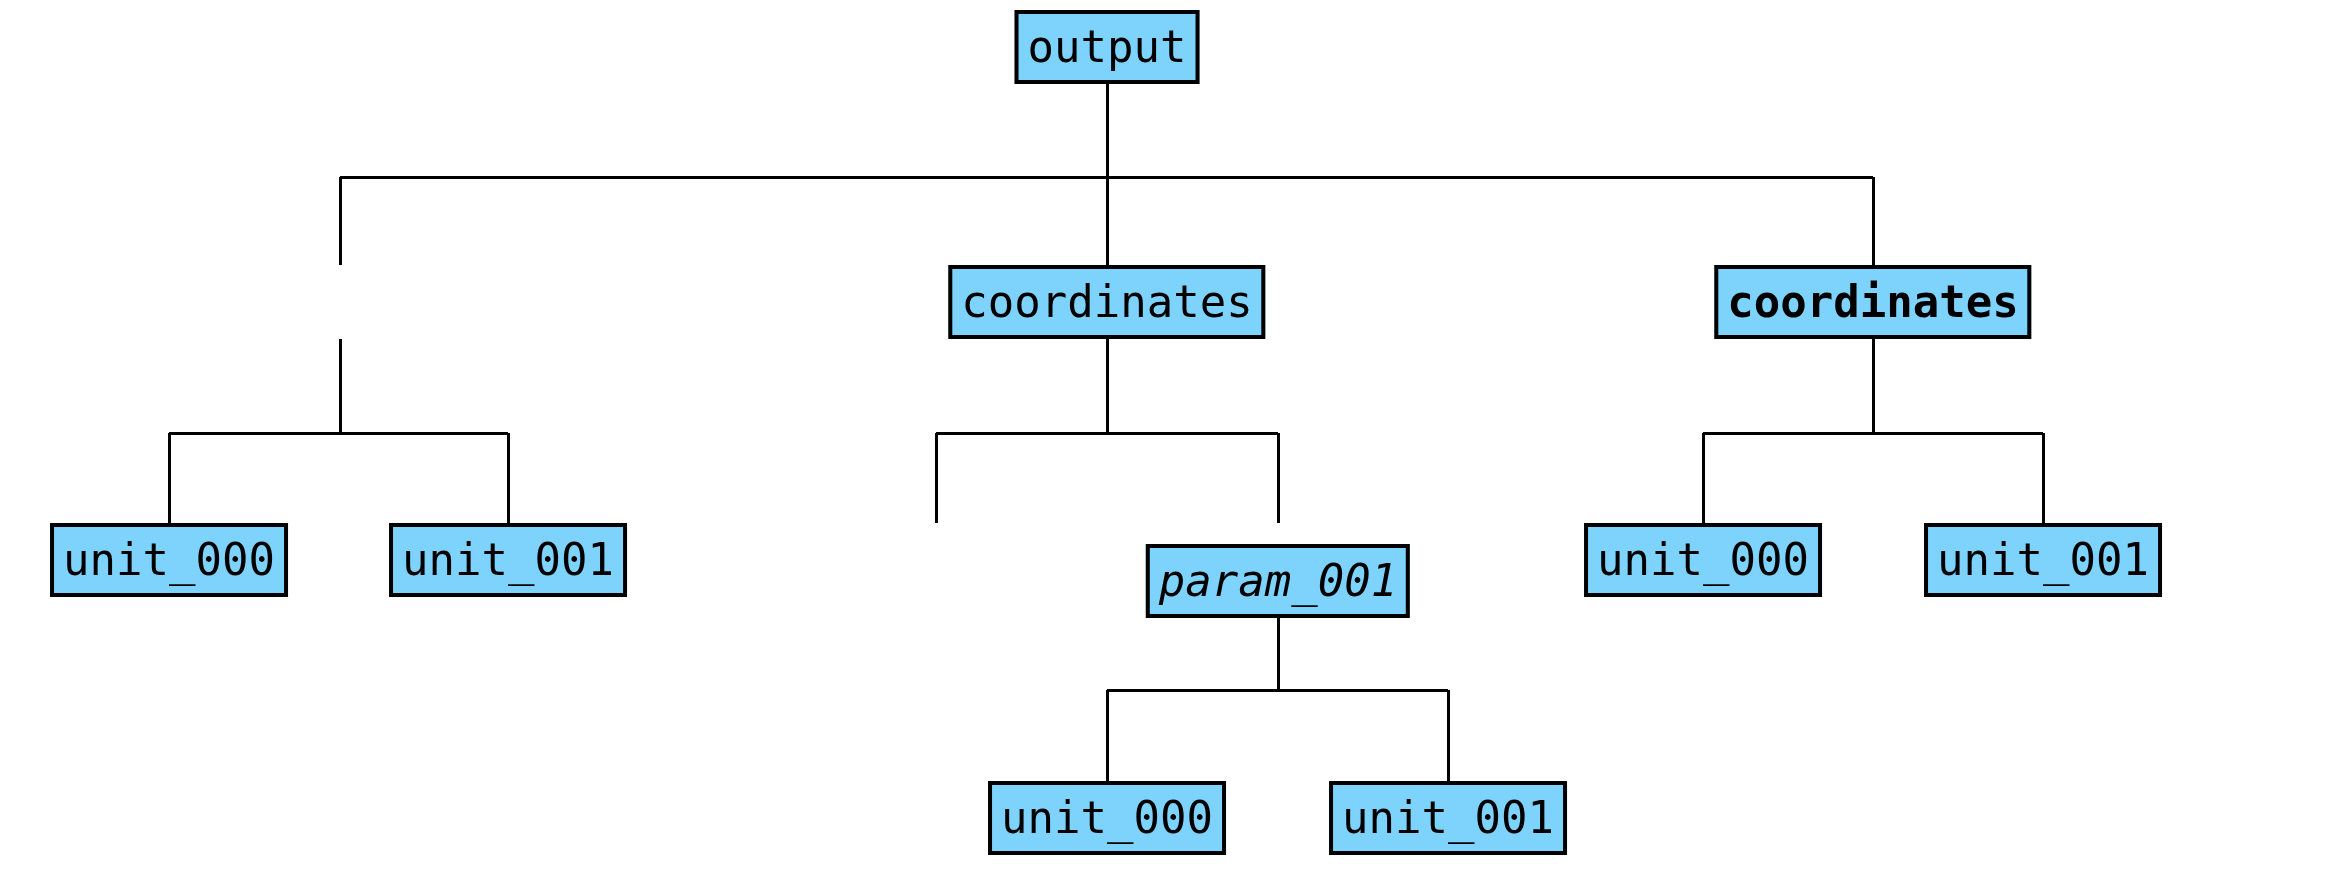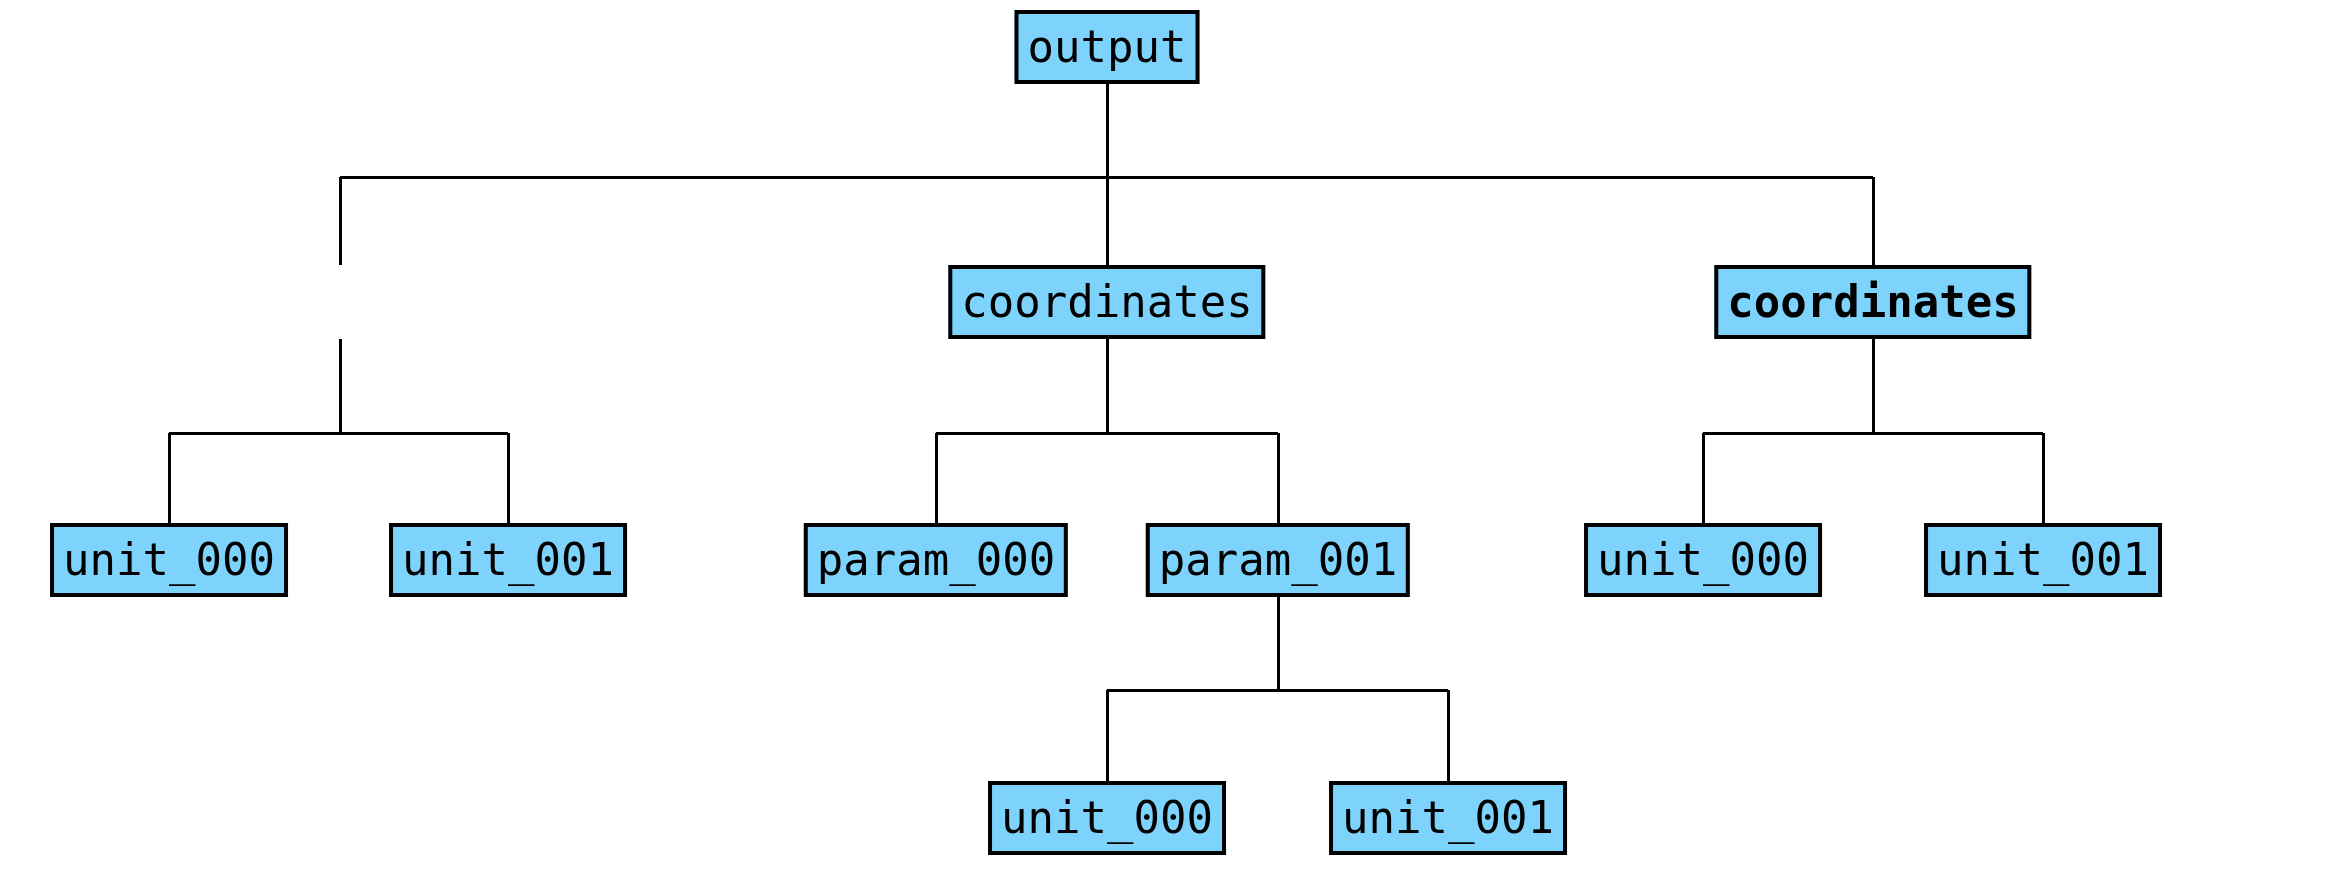--- a/index.html
+++ b/index.html
@@ -59,23 +59,22 @@
 
 
   <div class="node" style="left:1107px; top:265px;">coordinates</div>
 
   <div class="node" style="left:1873px; top:265px;font-weight:bold;">coordinates</div>
 
   <div class="node" style="left:169px; top:523px;">unit_000</div>
 
   <div class="node" style="left:508px; top:523px;">unit_001</div>
 
-  <div class="node" style="left:936px; top:523px;">param_000</div>
 
-  <div class="node" style="left:1278px; top:523px;">param_001</div>
+  <div class="node" style="left:1278px; top:544px;font-style:italic;">param_001</div>
 
   <div class="node" style="left:1703px; top:523px;">unit_000</div>
 
   <div class="node" style="left:2043px; top:523px;">unit_001</div>
 
   <div class="node" style="left:1107px; top:781px;">unit_000</div>
 
   <div class="node" style="left:1448px; top:781px;">unit_001</div>
 
 </div>

